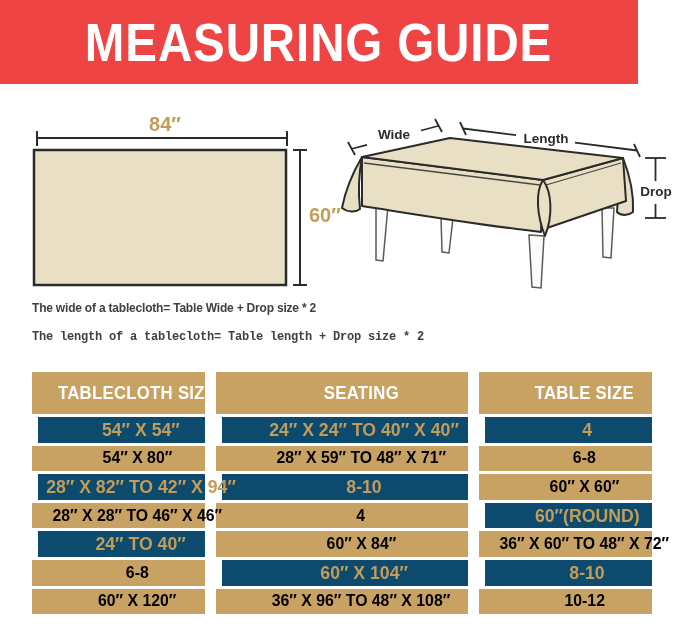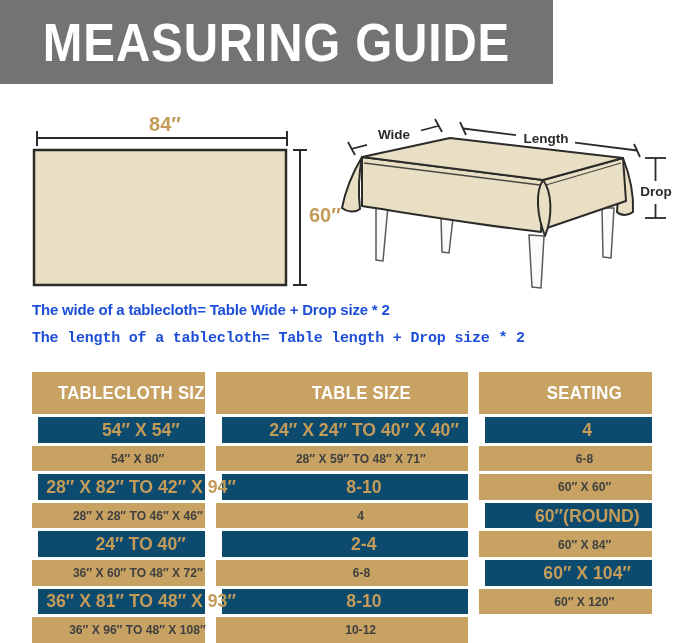--- a/index.html
+++ b/index.html
@@ -3,52 +3,52 @@
 <meta charset="utf-8">
 <style>
   html,body { margin:0; padding:0; }
   body {
     width:679px; height:643px; position:relative; overflow:hidden;
     background:#ffffff; font-family:"Liberation Sans", sans-serif;
     -webkit-font-smoothing:antialiased;
   }
   
   .banner {
-    position:absolute; left:0; top:0; width:553px; height:84px;
-    background:#737373; display:flex; align-items:center; justify-content:center;
+    position:absolute; left:0; top:0; width:638px; height:84px;
+    background:#ef4444; display:flex; align-items:center; justify-content:center;
   }
   .banner-title {
     color:#ffffff; font-weight:bold; font-size:54px; letter-spacing:1px;
     display:inline-block; transform:scaleX(0.88); white-space:nowrap;
   }
   
   .flat-svg   { position:absolute; left:25px;  top:100px; }
   .table-svg  { position:absolute; left:330px; top:100px; }
   .dim-label  { font-family:"Liberation Sans", sans-serif; font-weight:bold; }
   
   .formula {
-    position:absolute; left:32px; color:#1d4ed8; font-weight:bold;
-    font-size:15px; white-space:nowrap; letter-spacing:-0.2px;
+    position:absolute; left:32px; color:#404040; font-weight:bold;
+    font-size:12px; white-space:nowrap; letter-spacing:-0.2px;
   }
   .formula.l1 { top:301px; }
   .formula.l2 { top:330px;font-family:Liberation Mono, monospace; }
   
   .size-table {
     position:absolute; left:32px; top:372px; width:620px;
     display:grid; grid-template-columns:173px 252px 173px;
     grid-template-rows:42px; grid-auto-rows:25.6px;
     column-gap:11px; row-gap:3px;
   }
   .cell {
     display:flex; align-items:center; justify-content:center;
     font-weight:bold; white-space:nowrap;padding-left:38px;
   }
   .hc { background:#c8a263; color:#ffffff; font-size:18px; letter-spacing:0.3px; }
   .lc { background:#0c4a6e; color:#c49c5a; font-size:19px;margin-left:6px; }
-  .tc { background:#c8a263; color:#404040; font-size:13px; }
+  .tc { background:#c8a263; color:#000000; font-size:17px; }
   .cx { display:inline-block; transform:scaleX(0.93); }
 </style>
 </head>
 <body>
 
 <div class="banner">
   <span class="banner-title">MEASURING GUIDE</span>
 </div>
 
 <svg class="flat-svg" width="320" height="200" viewBox="0 0 320 200">
@@ -115,25 +115,25 @@
 </svg>
 
 <div class="formula l1">The wide of a tablecloth= Table Wide + Drop size * 2</div>
 <div class="formula l2">The length of a tablecloth= Table length + Drop size * 2</div>
 
 <div class="size-table">
   <div class="cell hc">
       <span class="cx">TABLECLOTH SIZE</span>
     </div>
   <div class="cell hc">
+      <span class="cx">SEATING</span>
+    </div>
+  <div class="cell hc">
       <span class="cx">TABLE SIZE</span>
     </div>
-  <div class="cell hc">
-      <span class="cx">SEATING</span>
-    </div>
 
   <div class="cell lc">
       <span class="cx">54″ X 54″</span>
     </div>
   <div class="cell lc">
       <span class="cx">24″ X 24″ TO 40″ X 40″</span>
     </div>
   <div class="cell lc">
       <span class="cx">4</span>
     </div>
@@ -164,41 +164,35 @@
   <div class="cell tc">
       <span class="cx">4</span>
     </div>
 
   <div class="cell lc">
       <span class="cx">60″(ROUND)</span>
     </div>
   <div class="cell lc">
       <span class="cx">24″ TO 40″</span>
     </div>
-  <div class="cell lc">
-      <span class="cx">2-4</span>
-    </div>
 
   <div class="cell tc">
       <span class="cx">60″ X 84″</span>
     </div>
   <div class="cell tc">
       <span class="cx">36″ X 60″ TO 48″ X 72″</span>
     </div>
   <div class="cell tc">
       <span class="cx">6-8</span>
     </div>
 
   <div class="cell lc">
       <span class="cx">60″ X 104″</span>
     </div>
   <div class="cell lc">
-      <span class="cx">36″ X 81″ TO 48″ X 93″</span>
-    </div>
-  <div class="cell lc">
       <span class="cx">8-10</span>
     </div>
 
   <div class="cell tc">
       <span class="cx">60″ X 120″</span>
     </div>
   <div class="cell tc">
       <span class="cx">36″ X 96″ TO 48″ X 108″</span>
     </div>
   <div class="cell tc">

